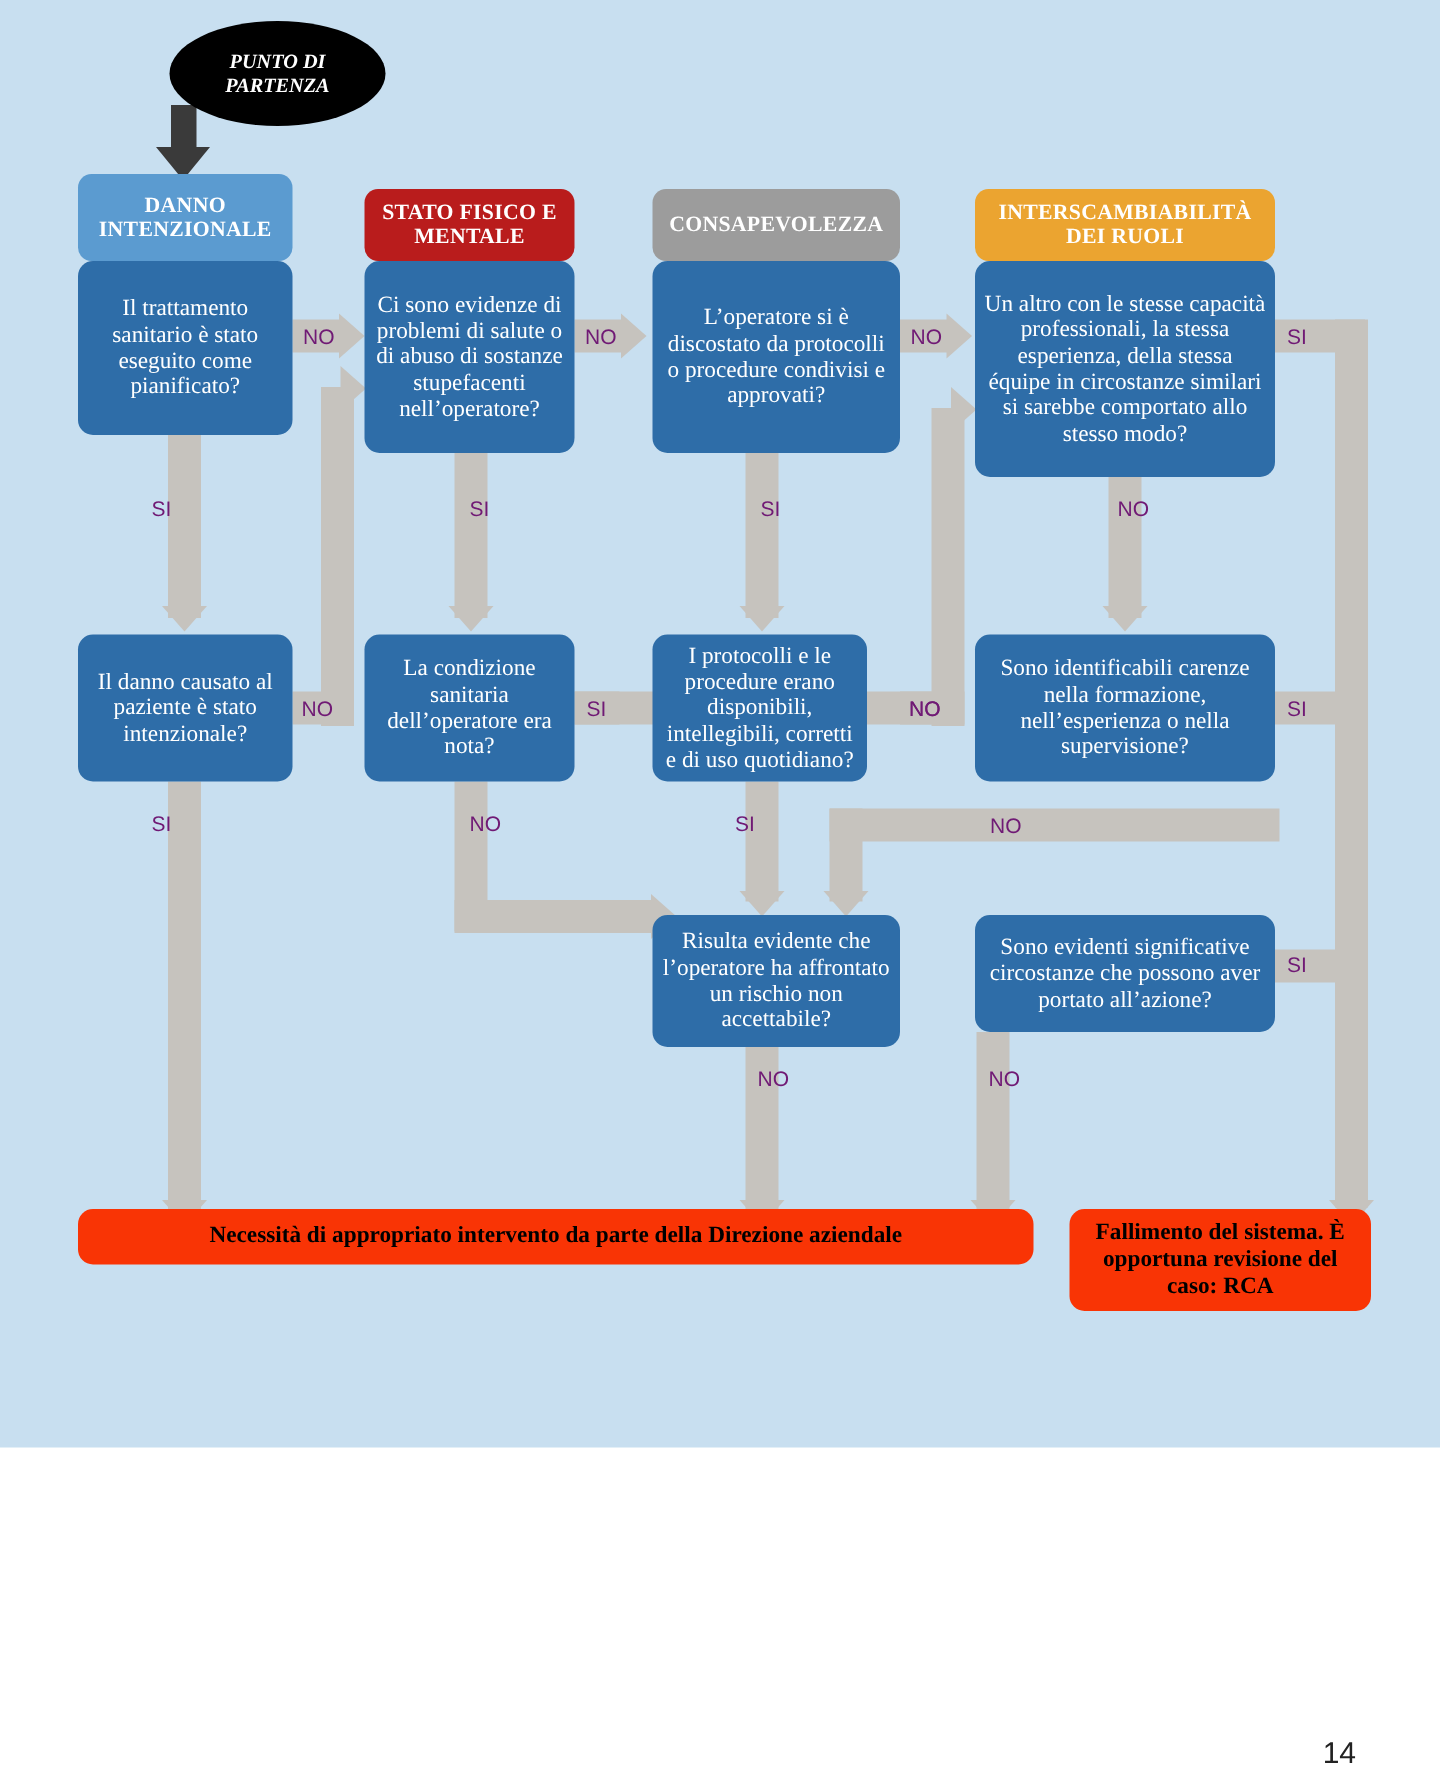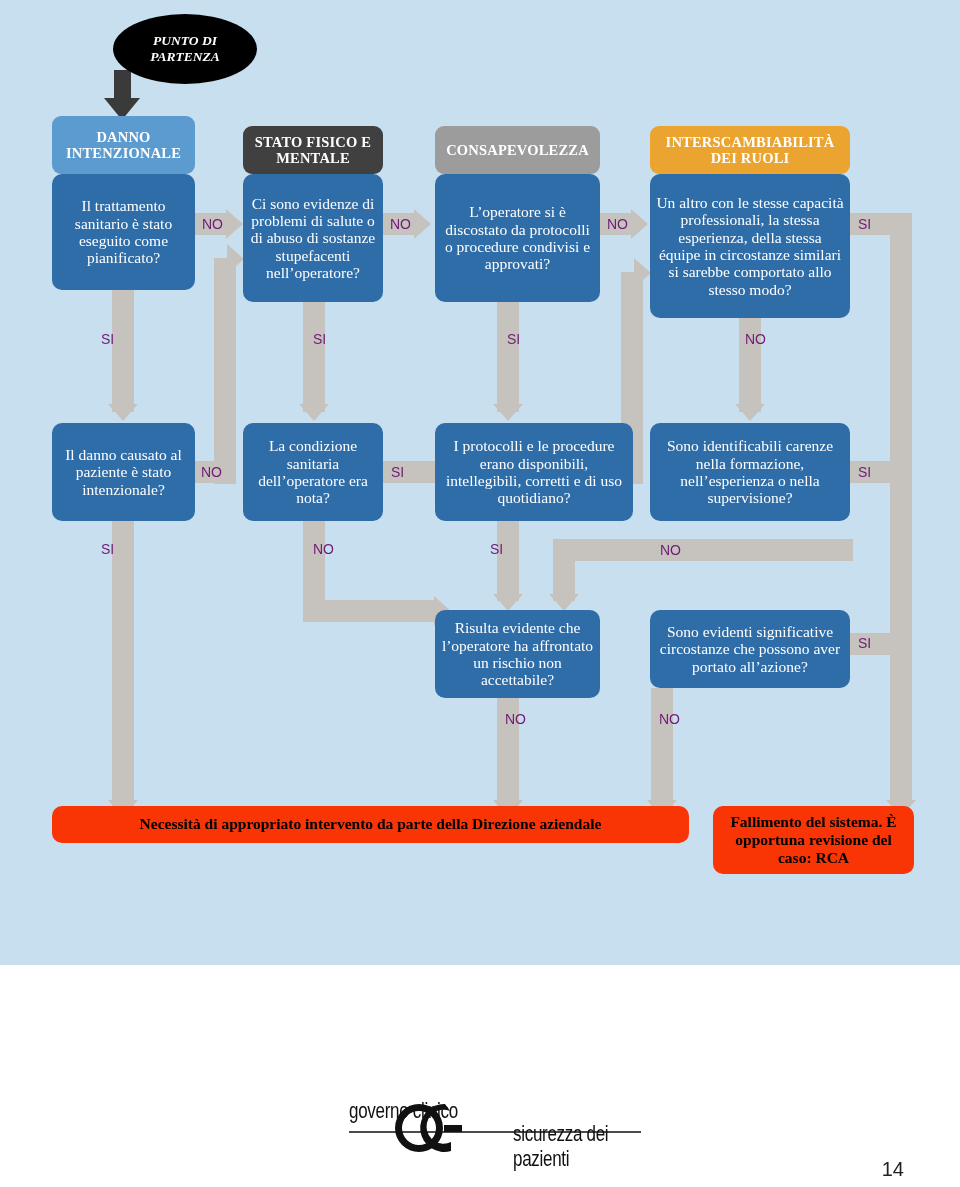--- a/index.html
+++ b/index.html
@@ -39,21 +39,21 @@
     text-align:center;
     font-weight:bold;
     font-size:14.5px;
     line-height:1.12;
     letter-spacing:.2px;
     box-sizing:border-box;
     padding:2px 4px;
     z-index:7;
   }
   .hdr.blue{background:#5B9BD0;}
-  .hdr.green{background:#404040;}
+  .hdr.green{background:#b91c1c;}
   .hdr.gray{background:#9C9C9C;}
   .hdr.orange{background:#EBA430;}
 
   .terminal{
     position:absolute;
     background:#F93405;
     border-radius:10px;
     color:#000000;
     font-weight:bold;
     font-size:15.5px;
@@ -188,21 +188,21 @@
   <div class="conn" style="left:739px;top:318px;width:22px;height:94px;"></div>
   <div class="ah down" style="left:735px;top:404px;"></div>
   <div class="lbl" style="left:745px;top:331px;">NO</div>
 
   <div class="node" style="left:52px;top:423px;width:143px;height:98px;">
     <span>Il danno causato al paziente è stato intenzionale?</span>
   </div>
   <div class="node" style="left:243px;top:423px;width:140px;height:98px;">
     <span>La condizione sanitaria dell’operatore era nota?</span>
   </div>
-  <div class="node" style="left:435px;top:423px;width:198px;height:98px;">
+  <div class="node" style="left:435px;top:423px;width:143px;height:98px;">
     <span>I protocolli e le procedure erano disponibili, intellegibili, corretti e di uso quotidiano?</span>
   </div>
   <div class="node" style="left:650px;top:423px;width:200px;height:98px;">
     <span>Sono identificabili carenze nella formazione, nell’esperienza o nella supervisione?</span>
   </div>
 
   <div class="conn" style="left:195px;top:461px;width:30px;height:22px;"></div>
   <div class="lbl" style="left:201px;top:464px;">NO</div>
 
   <div class="conn" style="left:383px;top:461px;width:30px;height:22px;"></div>
@@ -259,28 +259,16 @@
   <div class="ah down" style="left:647px;top:800px;"></div>
   <div class="lbl" style="left:659px;top:711px;">NO</div>
 
   <div class="terminal" style="left:52px;top:806px;width:637px;height:37px;">
     <span>Necessità di appropriato intervento da parte della Direzione aziendale</span>
   </div>
   <div class="terminal" style="left:713px;top:806px;width:201px;height:68px;">
     <span>Fallimento del sistema. È opportuna revisione del caso: RCA</span>
   </div>
 
-  <div class="footer" style="left:345px;top:1098px;width:300px;height:62px;">
-    <svg width="300" height="62" viewBox="0 0 300 62">
-      <line x1="4" y1="34" x2="158" y2="34" stroke="#111" stroke-width="1.4"></line>
-      <line x1="158" y1="34" x2="296" y2="34" stroke="#111" stroke-width="1.4"></line>
-      <path d="M74 6 a24 24 0 1 0 0 48 a24 24 0 1 0 0 -48 z
-               M74 13 a17 17 0 1 1 0 34 a17 17 0 1 1 0 -34 z" fill="#111"></path>
-      <path d="M100 6 a24 24 0 1 0 6 47 l0 -9 a17 17 0 1 1 -1 -31 z" fill="#111"></path>
-      <rect x="99" y="27" width="18" height="7" fill="#111"></rect>
-    </svg>
-    <div class="logo-word" style="position:absolute;left:4px;top:6px;">governo clinico</div>
-    <div class="logo-word" style="position:absolute;left:168px;top:34px;">sicurezza dei pazienti</div>
-  </div>
 
   <div class="pagenum">14</div>
 
 </div>
 
 </body></html>

